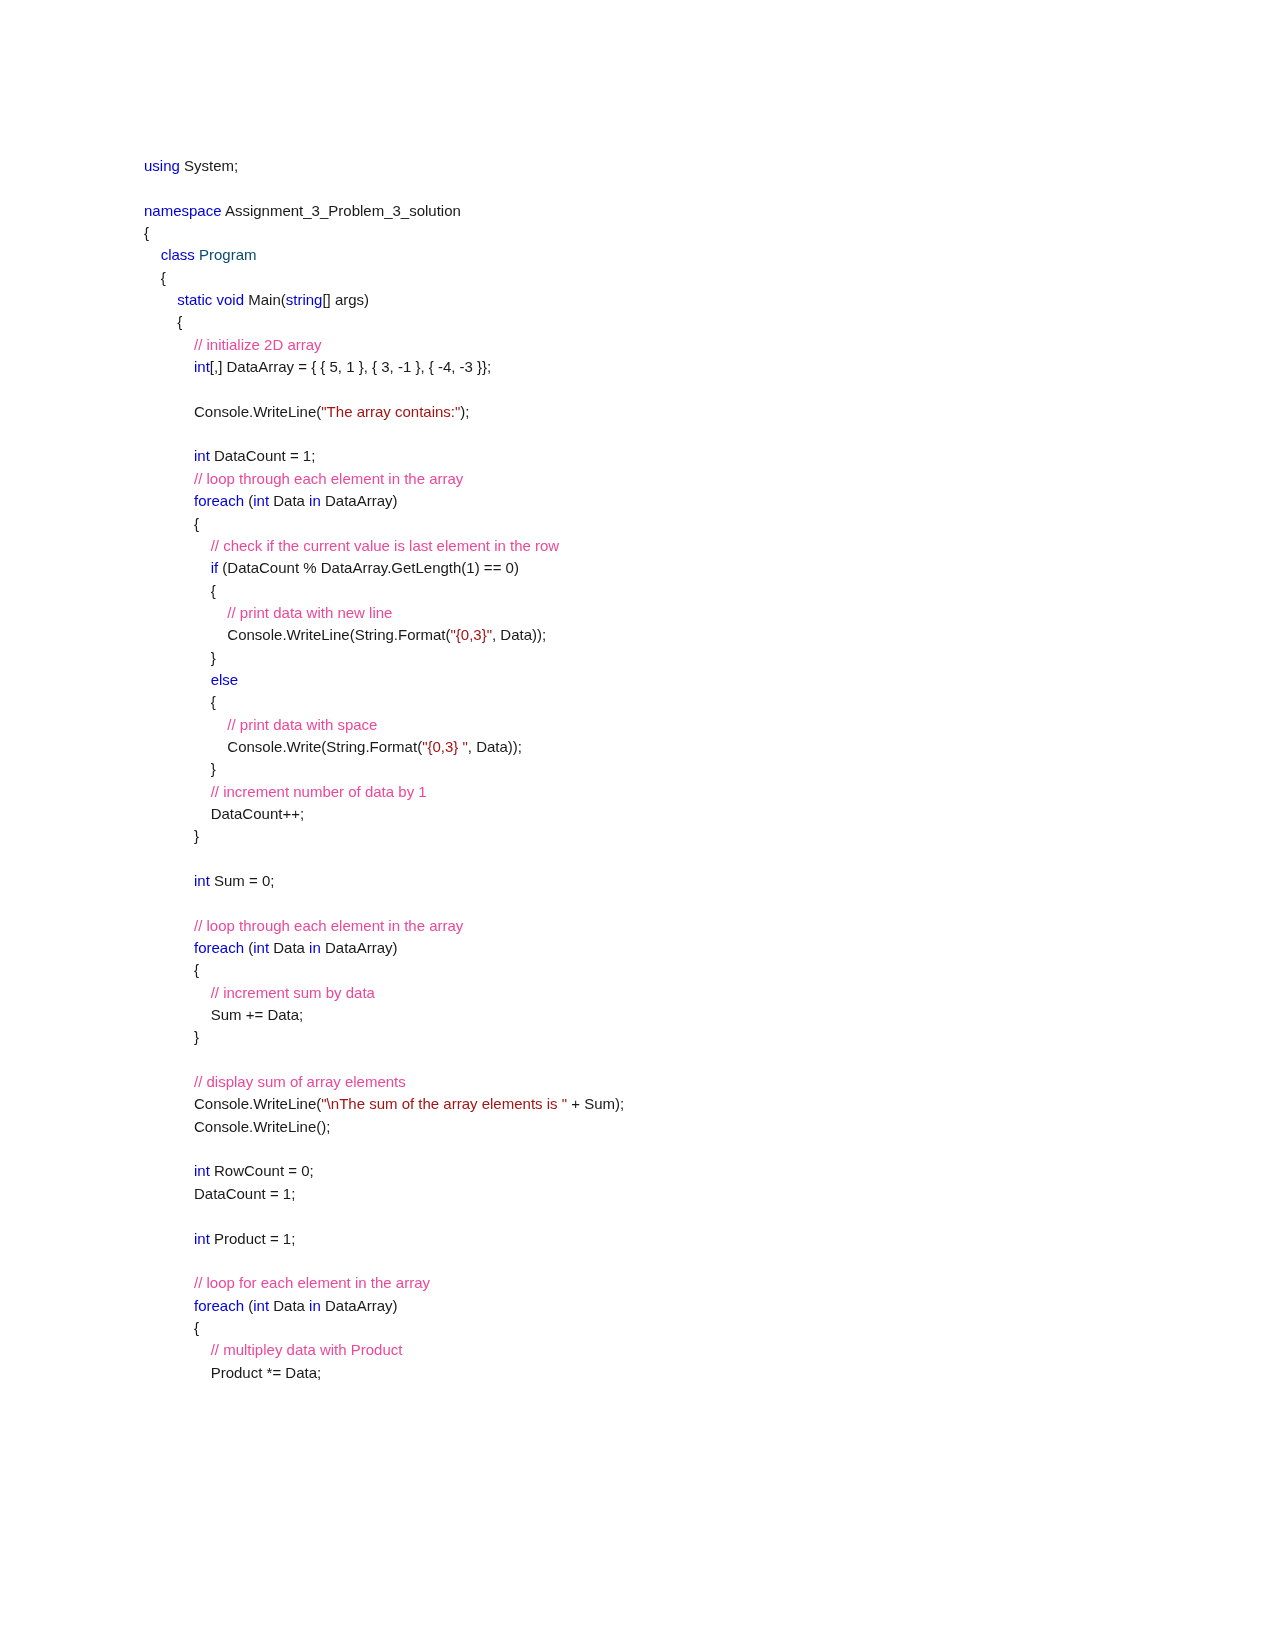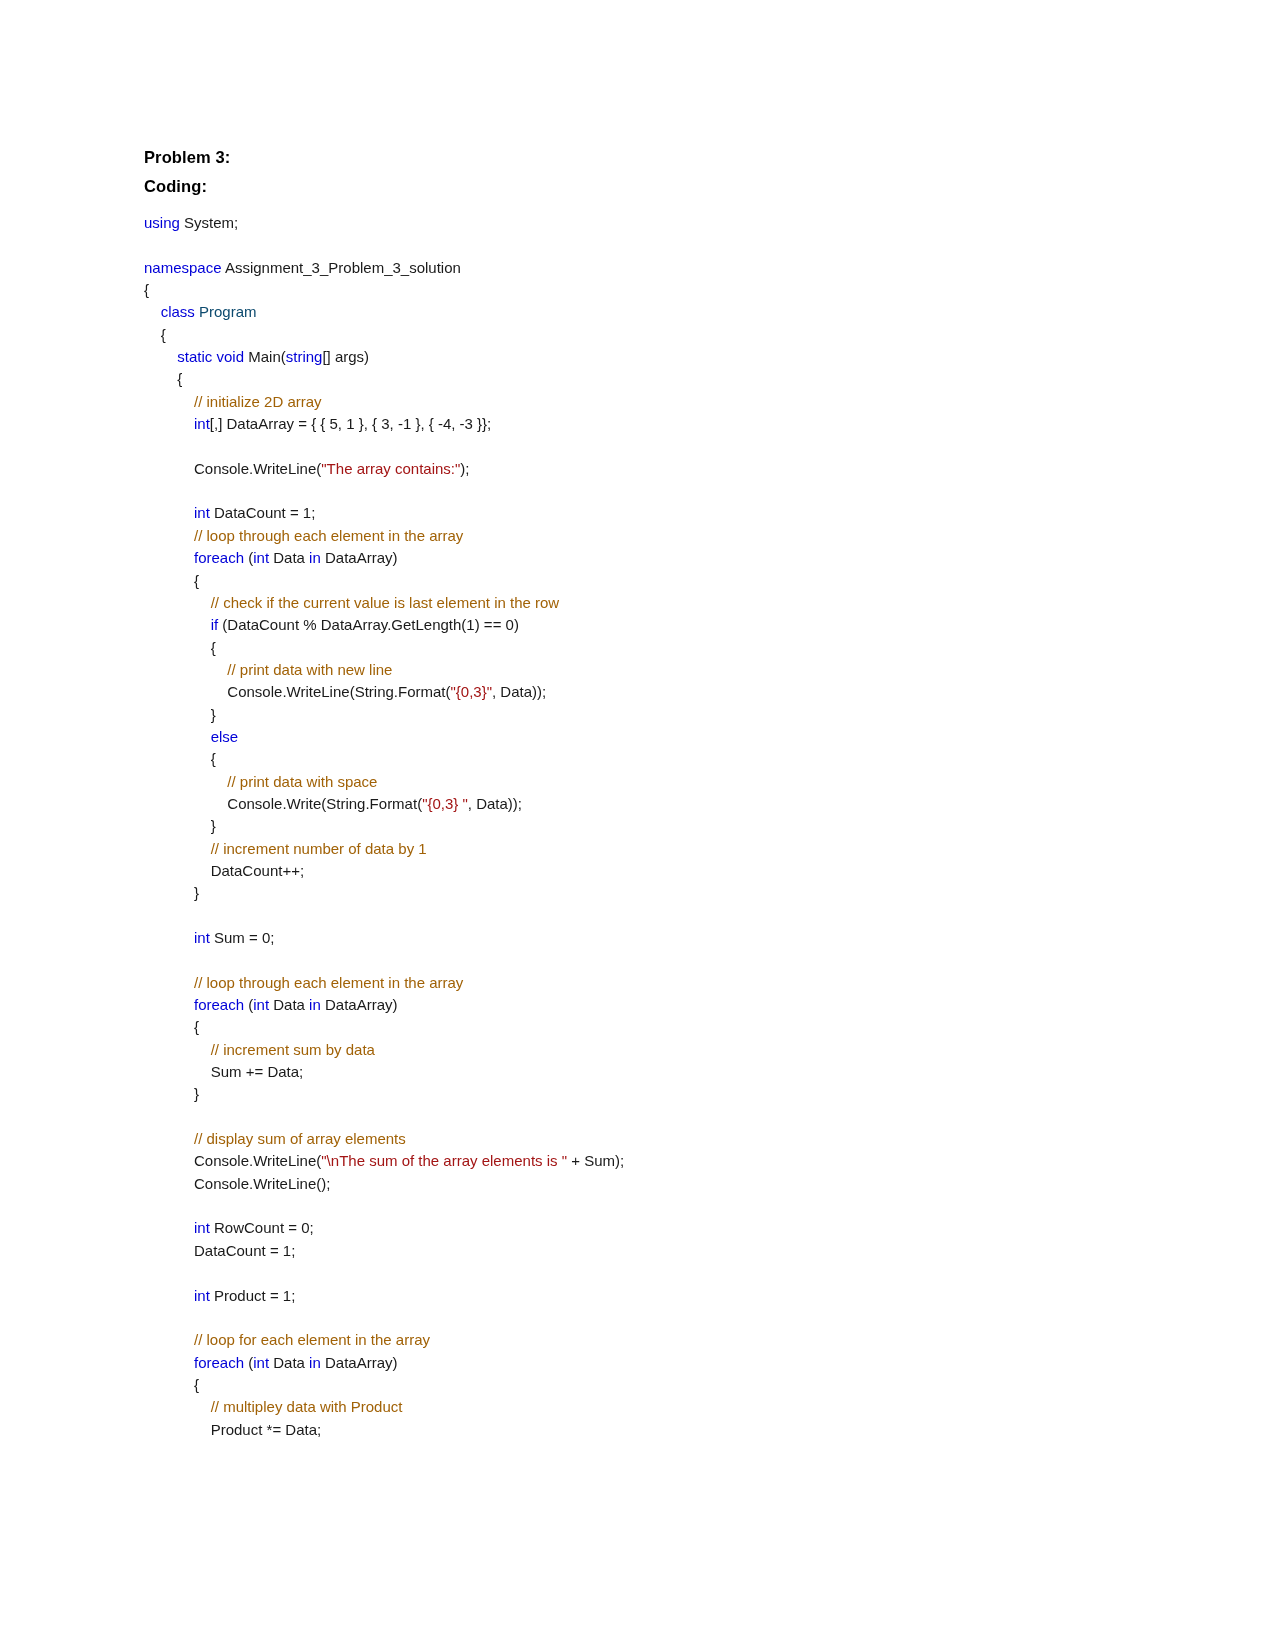--- a/index.html
+++ b/index.html
@@ -37,29 +37,25 @@
     line-height: 22.35px;
     color: #1a1a1a;
     white-space: pre;
   }
   .code-line {
     white-space: pre;
     min-height: 22.35px;
   }
   .kw   { color: #0000d8; }        
   .type { color: #0c4a6e; }        
-  .cm   { color: #a16207; }        
+  .cm   { color: #ec4899; }        
   .str  { color: #a31515; }        
   .pl   { color: #1a1a1a; }        
 </style>
 </head>
 <body>
 
 <div class="page">
 
-  <div>
-    <div class="heading">Problem 3:</div>
-    <div class="heading">Coding:</div>
-  </div>
 
   <div class="code-block"><div class="code-line"><span class="kw">using</span><span class="pl"> System;</span></div><div class="code-line">&nbsp;</div><div class="code-line"><span class="kw">namespace</span><span class="pl"> Assignment_3_Problem_3_solution</span></div><div class="code-line"><span class="pl">{</span></div><div class="code-line"><span class="pl">    </span><span class="kw">class</span><span class="pl"> </span><span class="type">Program</span></div><div class="code-line"><span class="pl">    {</span></div><div class="code-line"><span class="pl">        </span><span class="kw">static</span><span class="pl"> </span><span class="kw">void</span><span class="pl"> Main(</span><span class="kw">string</span><span class="pl">[] args)</span></div><div class="code-line"><span class="pl">        {</span></div><div class="code-line"><span class="pl">            </span><span class="cm">// initialize 2D array</span></div><div class="code-line"><span class="pl">            </span><span class="kw">int</span><span class="pl">[,] DataArray = { { 5, 1 }, { 3, -1 }, { -4, -3 }};</span></div><div class="code-line">&nbsp;</div><div class="code-line"><span class="pl">            Console.WriteLine(</span><span class="str">"The array contains:"</span><span class="pl">);</span></div><div class="code-line">&nbsp;</div><div class="code-line"><span class="pl">            </span><span class="kw">int</span><span class="pl"> DataCount = 1;</span></div><div class="code-line"><span class="pl">            </span><span class="cm">// loop through each element in the array</span></div><div class="code-line"><span class="pl">            </span><span class="kw">foreach</span><span class="pl"> (</span><span class="kw">int</span><span class="pl"> Data </span><span class="kw">in</span><span class="pl"> DataArray)</span></div><div class="code-line"><span class="pl">            {</span></div><div class="code-line"><span class="pl">                </span><span class="cm">// check if the current value is last element in the row</span></div><div class="code-line"><span class="pl">                </span><span class="kw">if</span><span class="pl"> (DataCount % DataArray.GetLength(1) == 0)</span></div><div class="code-line"><span class="pl">                {</span></div><div class="code-line"><span class="pl">                    </span><span class="cm">// print data with new line</span></div><div class="code-line"><span class="pl">                    Console.WriteLine(String.Format(</span><span class="str">"{0,3}"</span><span class="pl">, Data));</span></div><div class="code-line"><span class="pl">                }</span></div><div class="code-line"><span class="pl">                </span><span class="kw">else</span></div><div class="code-line"><span class="pl">                {</span></div><div class="code-line"><span class="pl">                    </span><span class="cm">// print data with space</span></div><div class="code-line"><span class="pl">                    Console.Write(String.Format(</span><span class="str">"{0,3} "</span><span class="pl">, Data));</span></div><div class="code-line"><span class="pl">                }</span></div><div class="code-line"><span class="pl">                </span><span class="cm">// increment number of data by 1</span></div><div class="code-line"><span class="pl">                DataCount++;</span></div><div class="code-line"><span class="pl">            }</span></div><div class="code-line">&nbsp;</div><div class="code-line"><span class="pl">            </span><span class="kw">int</span><span class="pl"> Sum = 0;</span></div><div class="code-line">&nbsp;</div><div class="code-line"><span class="pl">            </span><span class="cm">// loop through each element in the array</span></div><div class="code-line"><span class="pl">            </span><span class="kw">foreach</span><span class="pl"> (</span><span class="kw">int</span><span class="pl"> Data </span><span class="kw">in</span><span class="pl"> DataArray)</span></div><div class="code-line"><span class="pl">            {</span></div><div class="code-line"><span class="pl">                </span><span class="cm">// increment sum by data</span></div><div class="code-line"><span class="pl">                Sum += Data;</span></div><div class="code-line"><span class="pl">            }</span></div><div class="code-line">&nbsp;</div><div class="code-line"><span class="pl">            </span><span class="cm">// display sum of array elements</span></div><div class="code-line"><span class="pl">            Console.WriteLine(</span><span class="str">"\nThe sum of the array elements is "</span><span class="pl"> + Sum);</span></div><div class="code-line"><span class="pl">            Console.WriteLine();</span></div><div class="code-line">&nbsp;</div><div class="code-line"><span class="pl">            </span><span class="kw">int</span><span class="pl"> RowCount = 0;</span></div><div class="code-line"><span class="pl">            DataCount = 1;</span></div><div class="code-line">&nbsp;</div><div class="code-line"><span class="pl">            </span><span class="kw">int</span><span class="pl"> Product = 1;</span></div><div class="code-line">&nbsp;</div><div class="code-line"><span class="pl">            </span><span class="cm">// loop for each element in the array</span></div><div class="code-line"><span class="pl">            </span><span class="kw">foreach</span><span class="pl"> (</span><span class="kw">int</span><span class="pl"> Data </span><span class="kw">in</span><span class="pl"> DataArray)</span></div><div class="code-line"><span class="pl">            {</span></div><div class="code-line"><span class="pl">                </span><span class="cm">// multipley data with Product</span></div><div class="code-line"><span class="pl">                Product *= Data;</span></div></div>
 
 </div>
 
 </body></html>

